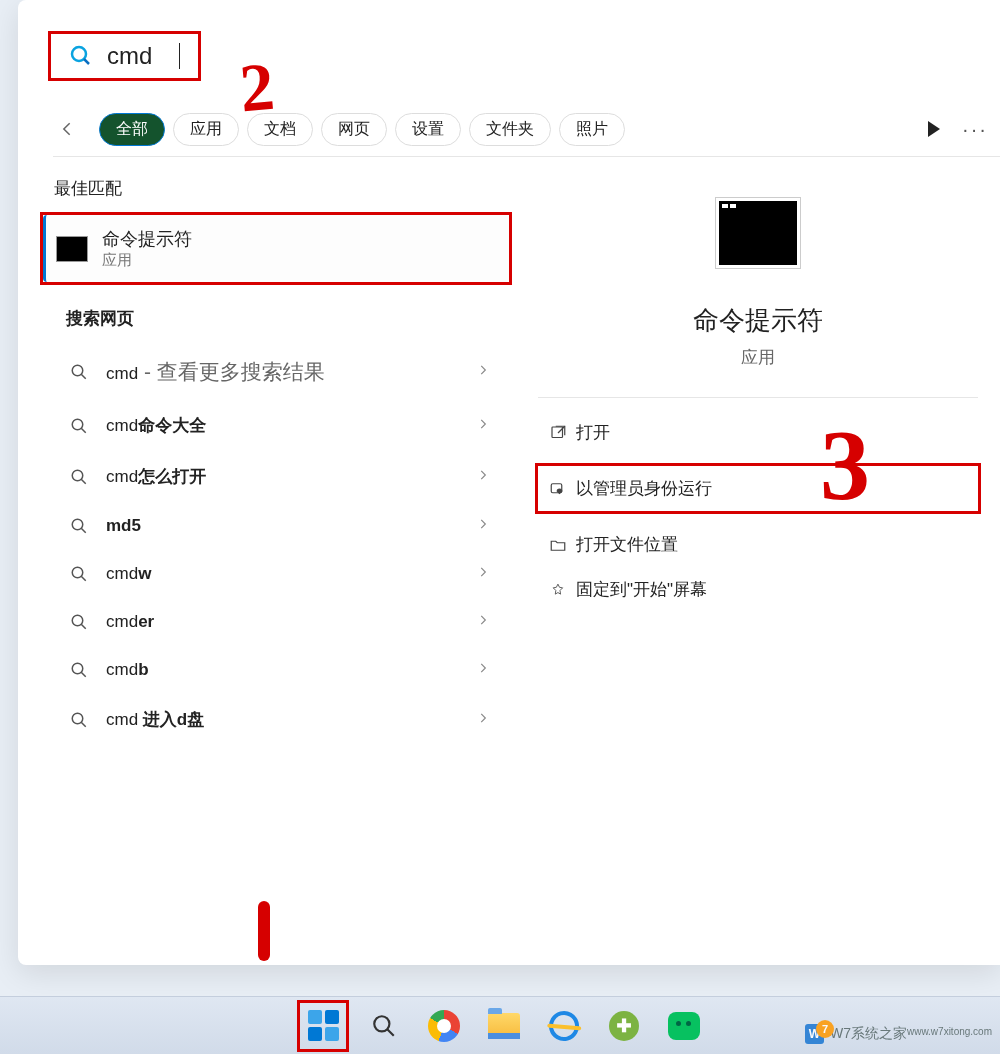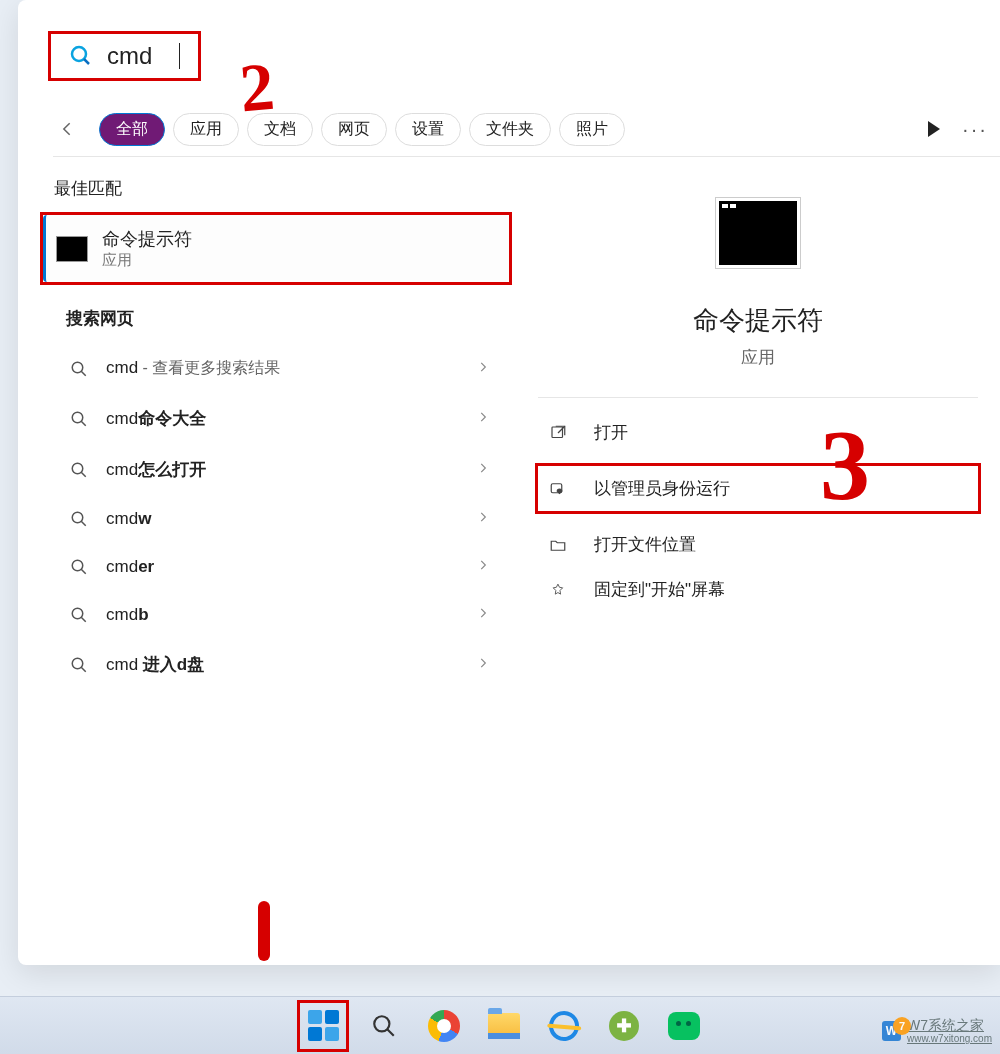--- a/index.html
+++ b/index.html
@@ -83,21 +83,21 @@
   .filter-pill {
     padding: 5px 16px;
     border-radius: 18px;
     border: 1px solid #ddd;
     font-size: 16px;
     color: #222;
     background:#fff;
     cursor:pointer;
   }
   .filter-pill.active {
-    background: #701a75;
+    background: #14532d;
     color: #fff;
     border-color: #0078d4;
     text-align: center;
   }
   .play-icon {
     position:absolute;
     right:60px;
     width:0;height:0;
     border-left:12px solid #222;
     border-top:8px solid transparent;
@@ -177,21 +177,21 @@
     margin-right:18px;
     color:#555;
     flex-shrink:0;
   }
   .web-item .chev {
     margin-left:auto;
     color:#888;
   }
   .web-item .label { white-space:nowrap; }
   .web-item .label .bold { font-weight:600; }
-  .web-item .label .faint { color:#666; font-size:16px;text-align:center; }
+  .web-item .label .faint { color:#666; font-size:21px;text-align:center; }
 
   .detail-header {
     text-align:center;
   }
   .detail-thumb-wrap {
     display:inline-block;
     border:1px solid #ccc;
     padding:3px;
     background:#fff;
   }
@@ -224,21 +224,21 @@
   }
   .action-list {
     padding: 0 22px;
   }
   .action-item {
     display:flex;
     align-items:center;
     padding:11px 10px;
     font-size:17px;
     color:#222;
-    gap:26px;
+    gap:8px;
     cursor:pointer;
     border-radius:4px;
   }
   .action-item .ai {
     width:20px;height:20px;
     color:#444;
     flex-shrink:0;
     display:flex;align-items:center;justify-content:center;
   }
   .admin-box {
@@ -434,20 +434,30 @@
             <span class="chev"><svg width="14" height="14" viewBox="0 0 24 24" fill="none" stroke="currentColor" stroke-width="2">
                 <path d="M9 5l7 7-7 7"></path>
               </svg></span>
           </div>
           <div class="web-item">
             <span class="si"><svg width="18" height="18" viewBox="0 0 24 24" fill="none" stroke="currentColor" stroke-width="2">
                 <circle cx="10" cy="10" r="7"></circle>
                 <line x1="21" y1="21" x2="15" y2="15"></line>
               </svg></span>
             <span class="label"><span>cmd</span><span class="bold">怎么打开</span><span class=""></span></span>
+            <span class="chev"><svg width="14" height="14" viewBox="0 0 24 24" fill="none" stroke="currentColor" stroke-width="2">
+                <path d="M9 5l7 7-7 7"></path>
+              </svg></span>
+          </div>
+          <div class="web-item">
+            <span class="si"><svg width="18" height="18" viewBox="0 0 24 24" fill="none" stroke="currentColor" stroke-width="2">
+                <circle cx="10" cy="10" r="7"></circle>
+                <line x1="21" y1="21" x2="15" y2="15"></line>
+              </svg></span>
+            <span class="label"><span></span><span class="bold">md5</span><span class=""></span></span>
             <span class="chev"><svg width="14" height="14" viewBox="0 0 24 24" fill="none" stroke="currentColor" stroke-width="2">
                 <path d="M9 5l7 7-7 7"></path>
               </svg></span>
           </div>
           <div class="web-item">
             <span class="si"><svg width="18" height="18" viewBox="0 0 24 24" fill="none" stroke="currentColor" stroke-width="2">
                 <circle cx="10" cy="10" r="7"></circle>
                 <line x1="21" y1="21" x2="15" y2="15"></line>
               </svg></span>
             <span class="label"><span>cmd</span><span class="bold">w</span><span class=""></span></span>
@@ -581,17 +591,17 @@
   <div class="tb-icon">
       <div class="wechat-icon"></div>
     </div>
 </div>
 
 <div class="watermark">
   <span class="wm-badge">
     <span>W</span>
     <span class="seven">7</span>
   </span>
-  <span style="display:flex;flex-direction:column;line-height:1.1;text-decoration:underline;">
+  <span style="display:flex;flex-direction:row;line-height:1.1;">
     <span>W7系统之家</span>
     <span style="font-size:10px;">www.w7xitong.com</span>
   </span>
 </div>
 
 </body></html>

